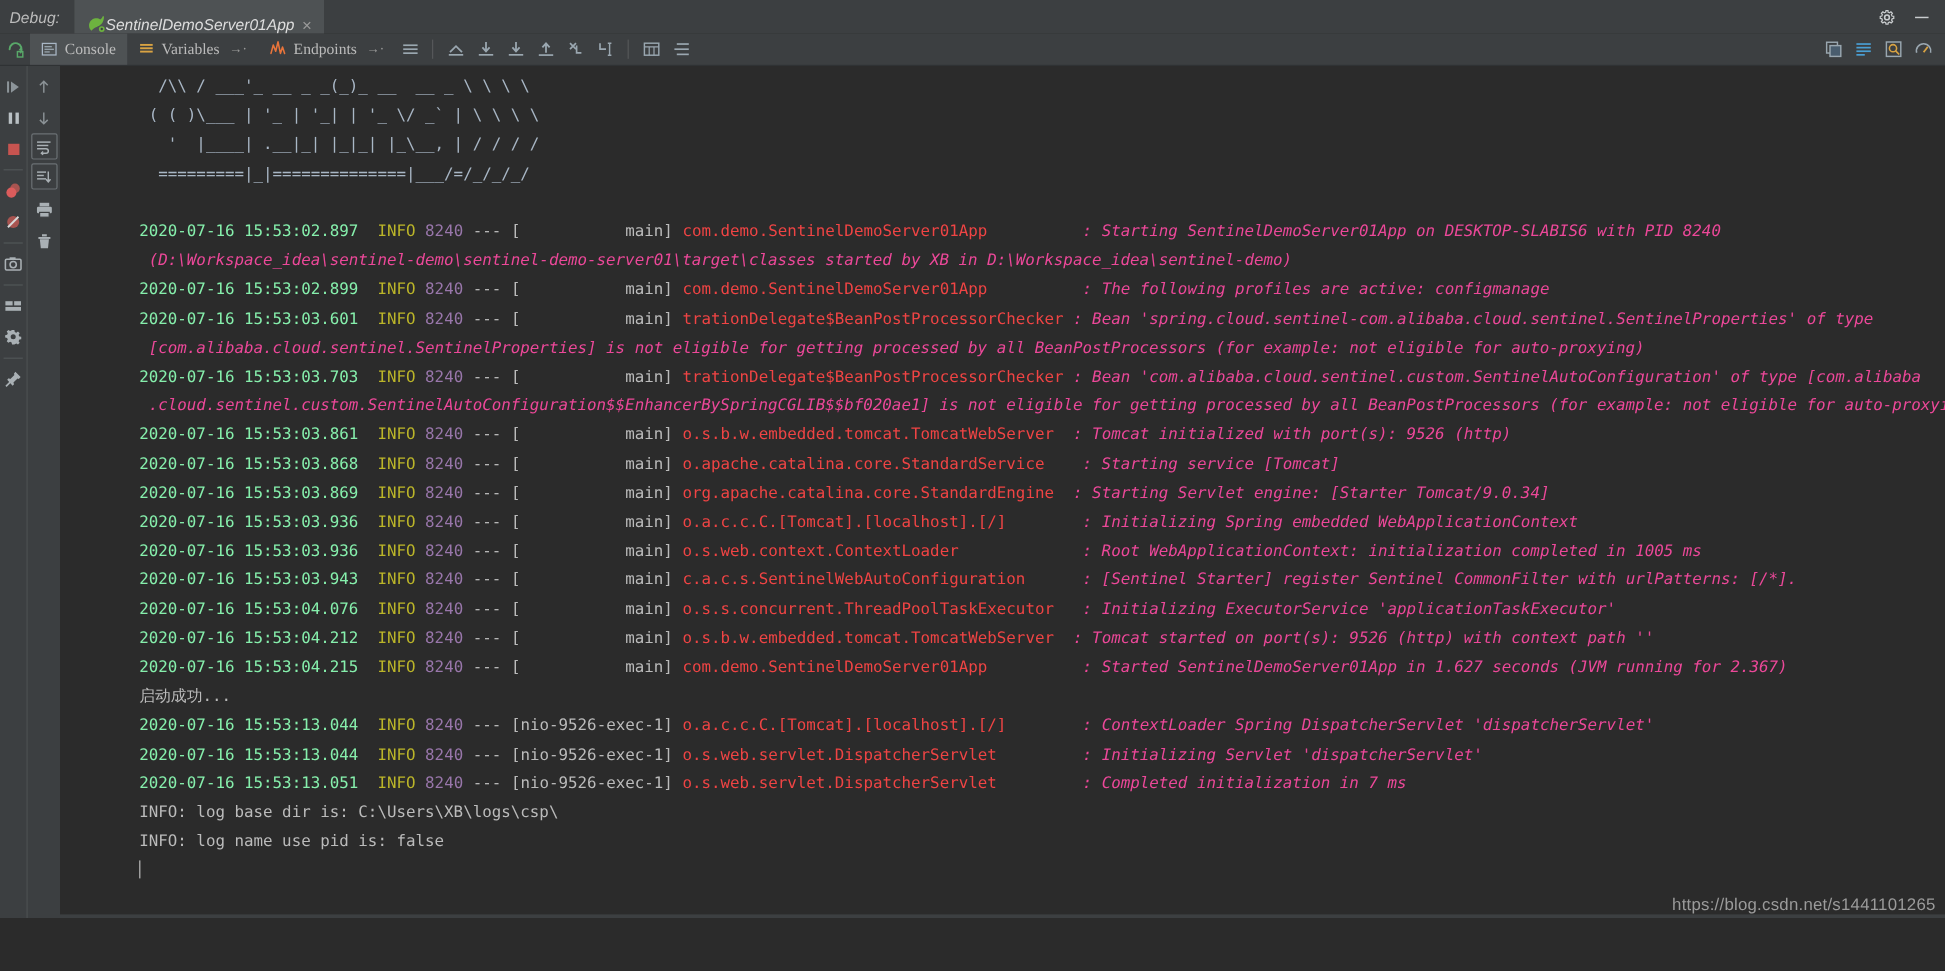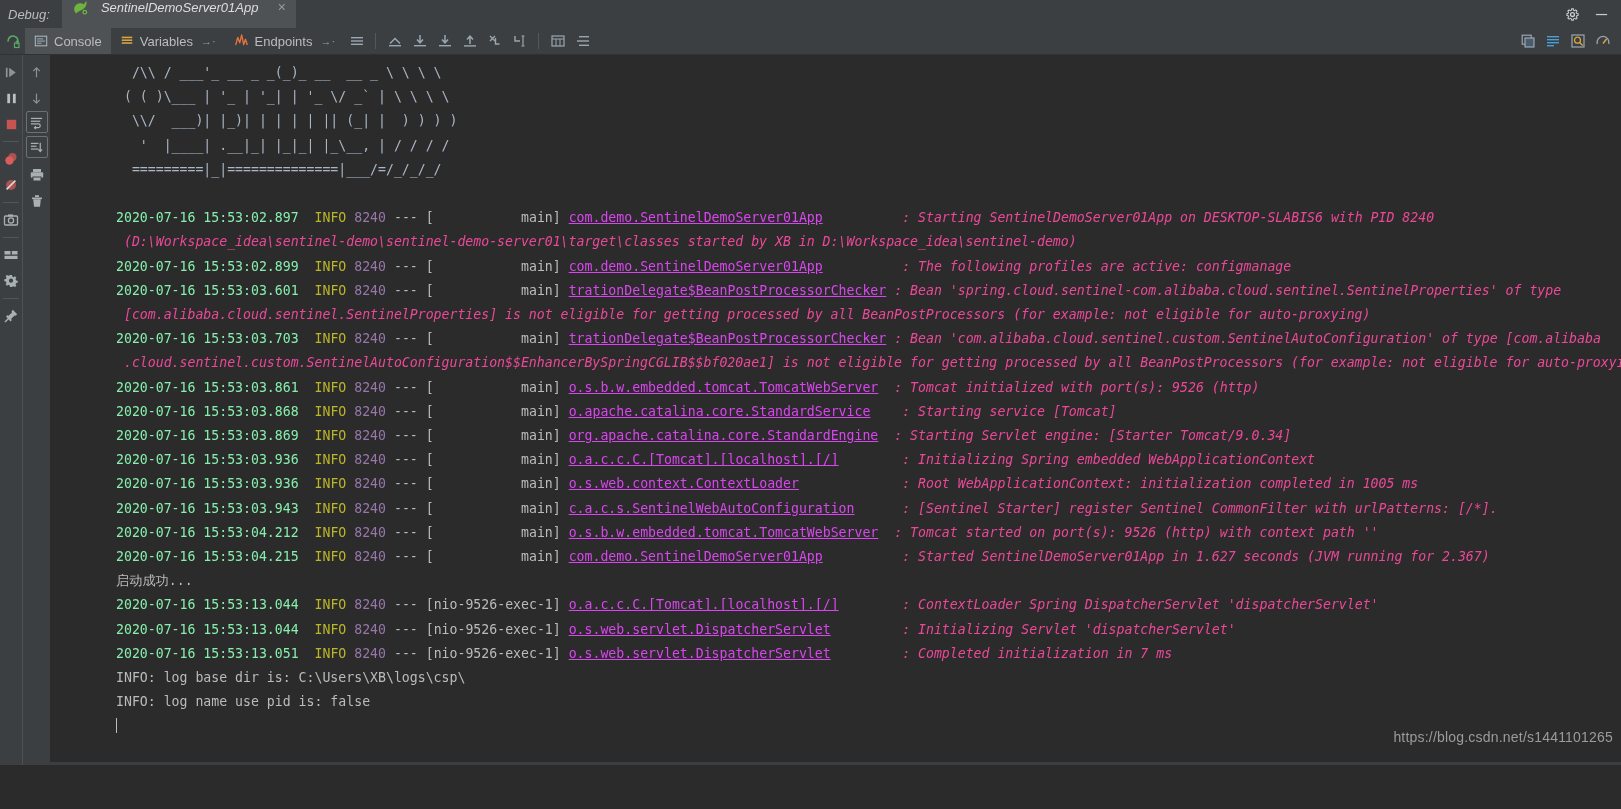--- a/index.html
+++ b/index.html
@@ -21,23 +21,23 @@
   }
   .debug-label {
     color: #bbbbbb;
     font-family: "Liberation Sans", sans-serif;
     font-size: 13px;
     display: flex; align-items: center;
     padding: 0 12px 0 8px;
   }
   .run-tab {
     background: #4e5254;
-    display: flex; align-items: flex-start;
+    display: flex; align-items: flex-end;
     padding: 0 10px 0 10px;
-    gap: 13px;
+    gap: 0;
     min-width: 200px;
   }
   .run-tab .tab-title {
     color: #dddddd;
     font-family: "Liberation Sans", sans-serif;
     font-size: 13px;
   }
   .tab-close {
     color: #9a9a9a; font-size: 14px;
     font-family: "Liberation Sans", sans-serif;
@@ -64,21 +64,21 @@
   .tb-left-rerun {
     width: 25px;
     display: flex; align-items: center; justify-content: center;
     flex: none;
   }
   .vtab {
     display: flex; align-items: center;
     gap: 6px;
     padding: 0 9px;
     color: #bbbbbb;
-    font-family: Liberation Sans, sans-serif;
+    font-family: Liberation Serif, serif;
     font-size: 13px;
     text-align: center;
   }
   .vtab.active { background: #4e5254; }
   .vtab .pin-arrow { color: #9a9a9a; font-size: 11px; margin-left: 2px; }
   .tb-sep { width: 1px; background: #555759; margin: 5px 6px; flex: none; }
   .tb-icon {
     width: 25px;
     display: flex; align-items: center; justify-content: center;
     flex: none;
@@ -125,35 +125,35 @@
     color: #bbbbbb;
     padding-left: 66px;
   }
   .banner { color: #a9b7c6; }
   .banner-green { color: #6a8759; }
   .ts     { color: #86efac; }
   .lvl    { color: #bbb529; }
   .pid    { color: #9876aa; }
   .dash   { color: #bbbbbb; }
   .thread { color: #bbbbbb; }
-  .logger { color: #d946ef; text-decoration: underline; }
+  .logger { color: #ef4444; }
   .msg    { color: #ec4899; font-style: italic; }
   .plain  { color: #bbbbbb; }
 
   .caret {
     display: inline-block;
     width: 1px; height: 15px;
     background: #bbbbbb;
     vertical-align: -3px;
   }
 
   
   .watermark {
     position: absolute;
-    right: 8px; bottom: 20px;
+    right: 8px; bottom: 4px;
     color: #9b9b9b;
     font-family: "Liberation Sans", sans-serif;
     font-size: 14px;
     letter-spacing: .2px;
     margin-left: 40px;
   }
   .bottom-strip {
     position: absolute;
     left: 0; right: 0; bottom: 0;
     height: 3px;
@@ -432,37 +432,37 @@
         <rect x="6" y="2.2" width="4" height="1.8" fill="#a9b0b4"></rect>
         <path d="M4.2 6.3h7.6l-.8 7.5H5z" fill="#a9b0b4"></path>
       </svg>
     </div>
   </div>
 
   <div class="console">
     <div id="console-lines">
         <div class="line banner">  /\\ / ___'_ __ _ _(_)_ __  __ _ \ \ \ \</div>
         <div class="line banner"> ( ( )\___ | '_ | '_| | '_ \/ _` | \ \ \ \</div>
-        <div class="line banner">  \\/  ___)| |_)| | | | | || (_| |  ) ) ) )</div>
         <div class="line banner">   '  |____| .__|_| |_|_| |_\__, | / / / /</div>
         <div class="line banner">  =========|_|==============|___/=/_/_/_/</div>
         <div class="line"> </div>
         <div class="line"><span class="ts">2020-07-16 15:53:02.897</span>  <span class="lvl">INFO</span> <span class="pid">8240</span> <span class="dash">---</span> <span class="thread">[           main]</span> <span class="logger">com.demo.SentinelDemoServer01App</span>          <span class="msg">: Starting SentinelDemoServer01App on DESKTOP-SLABIS6 with PID 8240</span></div>
         <div class="line"><span class="msg"> (D:\Workspace_idea\sentinel-demo\sentinel-demo-server01\target\classes started by XB in D:\Workspace_idea\sentinel-demo)</span></div>
         <div class="line"><span class="ts">2020-07-16 15:53:02.899</span>  <span class="lvl">INFO</span> <span class="pid">8240</span> <span class="dash">---</span> <span class="thread">[           main]</span> <span class="logger">com.demo.SentinelDemoServer01App</span>          <span class="msg">: The following profiles are active: configmanage</span></div>
         <div class="line"><span class="ts">2020-07-16 15:53:03.601</span>  <span class="lvl">INFO</span> <span class="pid">8240</span> <span class="dash">---</span> <span class="thread">[           main]</span> <span class="logger">trationDelegate$BeanPostProcessorChecker</span> <span class="msg">: Bean 'spring.cloud.sentinel-com.alibaba.cloud.sentinel.SentinelProperties' of type</span></div>
         <div class="line"><span class="msg"> [com.alibaba.cloud.sentinel.SentinelProperties] is not eligible for getting processed by all BeanPostProcessors (for example: not eligible for auto-proxying)</span></div>
         <div class="line"><span class="ts">2020-07-16 15:53:03.703</span>  <span class="lvl">INFO</span> <span class="pid">8240</span> <span class="dash">---</span> <span class="thread">[           main]</span> <span class="logger">trationDelegate$BeanPostProcessorChecker</span> <span class="msg">: Bean 'com.alibaba.cloud.sentinel.custom.SentinelAutoConfiguration' of type [com.alibaba</span></div>
         <div class="line"><span class="msg"> .cloud.sentinel.custom.SentinelAutoConfiguration$$EnhancerBySpringCGLIB$$bf020ae1] is not eligible for getting processed by all BeanPostProcessors (for example: not eligible for auto-proxying)</span></div>
         <div class="line"><span class="ts">2020-07-16 15:53:03.861</span>  <span class="lvl">INFO</span> <span class="pid">8240</span> <span class="dash">---</span> <span class="thread">[           main]</span> <span class="logger">o.s.b.w.embedded.tomcat.TomcatWebServer</span>  <span class="msg">: Tomcat initialized with port(s): 9526 (http)</span></div>
         <div class="line"><span class="ts">2020-07-16 15:53:03.868</span>  <span class="lvl">INFO</span> <span class="pid">8240</span> <span class="dash">---</span> <span class="thread">[           main]</span> <span class="logger">o.apache.catalina.core.StandardService</span>    <span class="msg">: Starting service [Tomcat]</span></div>
         <div class="line"><span class="ts">2020-07-16 15:53:03.869</span>  <span class="lvl">INFO</span> <span class="pid">8240</span> <span class="dash">---</span> <span class="thread">[           main]</span> <span class="logger">org.apache.catalina.core.StandardEngine</span>  <span class="msg">: Starting Servlet engine: [Starter Tomcat/9.0.34]</span></div>
         <div class="line"><span class="ts">2020-07-16 15:53:03.936</span>  <span class="lvl">INFO</span> <span class="pid">8240</span> <span class="dash">---</span> <span class="thread">[           main]</span> <span class="logger">o.a.c.c.C.[Tomcat].[localhost].[/]</span>        <span class="msg">: Initializing Spring embedded WebApplicationContext</span></div>
         <div class="line"><span class="ts">2020-07-16 15:53:03.936</span>  <span class="lvl">INFO</span> <span class="pid">8240</span> <span class="dash">---</span> <span class="thread">[           main]</span> <span class="logger">o.s.web.context.ContextLoader</span>             <span class="msg">: Root WebApplicationContext: initialization completed in 1005 ms</span></div>
         <div class="line"><span class="ts">2020-07-16 15:53:03.943</span>  <span class="lvl">INFO</span> <span class="pid">8240</span> <span class="dash">---</span> <span class="thread">[           main]</span> <span class="logger">c.a.c.s.SentinelWebAutoConfiguration</span>      <span class="msg">: [Sentinel Starter] register Sentinel CommonFilter with urlPatterns: [/*].</span></div>
+        <div class="line"><span class="ts">2020-07-16 15:53:04.076</span>  <span class="lvl">INFO</span> <span class="pid">8240</span> <span class="dash">---</span> <span class="thread">[           main]</span> <span class="logger">o.s.s.concurrent.ThreadPoolTaskExecutor</span>   <span class="msg">: Initializing ExecutorService 'applicationTaskExecutor'</span></div>
         <div class="line"><span class="ts">2020-07-16 15:53:04.212</span>  <span class="lvl">INFO</span> <span class="pid">8240</span> <span class="dash">---</span> <span class="thread">[           main]</span> <span class="logger">o.s.b.w.embedded.tomcat.TomcatWebServer</span>  <span class="msg">: Tomcat started on port(s): 9526 (http) with context path ''</span></div>
         <div class="line"><span class="ts">2020-07-16 15:53:04.215</span>  <span class="lvl">INFO</span> <span class="pid">8240</span> <span class="dash">---</span> <span class="thread">[           main]</span> <span class="logger">com.demo.SentinelDemoServer01App</span>          <span class="msg">: Started SentinelDemoServer01App in 1.627 seconds (JVM running for 2.367)</span></div>
         <div class="line"><span class="plain">启动成功...</span></div>
         <div class="line"><span class="ts">2020-07-16 15:53:13.044</span>  <span class="lvl">INFO</span> <span class="pid">8240</span> <span class="dash">---</span> <span class="thread">[nio-9526-exec-1]</span> <span class="logger">o.a.c.c.C.[Tomcat].[localhost].[/]</span>        <span class="msg">: ContextLoader Spring DispatcherServlet 'dispatcherServlet'</span></div>
         <div class="line"><span class="ts">2020-07-16 15:53:13.044</span>  <span class="lvl">INFO</span> <span class="pid">8240</span> <span class="dash">---</span> <span class="thread">[nio-9526-exec-1]</span> <span class="logger">o.s.web.servlet.DispatcherServlet</span>         <span class="msg">: Initializing Servlet 'dispatcherServlet'</span></div>
         <div class="line"><span class="ts">2020-07-16 15:53:13.051</span>  <span class="lvl">INFO</span> <span class="pid">8240</span> <span class="dash">---</span> <span class="thread">[nio-9526-exec-1]</span> <span class="logger">o.s.web.servlet.DispatcherServlet</span>         <span class="msg">: Completed initialization in 7 ms</span></div>
         <div class="line"><span class="plain">INFO: log base dir is: C:\Users\XB\logs\csp\</span></div>
         <div class="line"><span class="plain">INFO: log name use pid is: false</span></div>
         <div class="line"><span class="caret"></span></div>
       </div>

